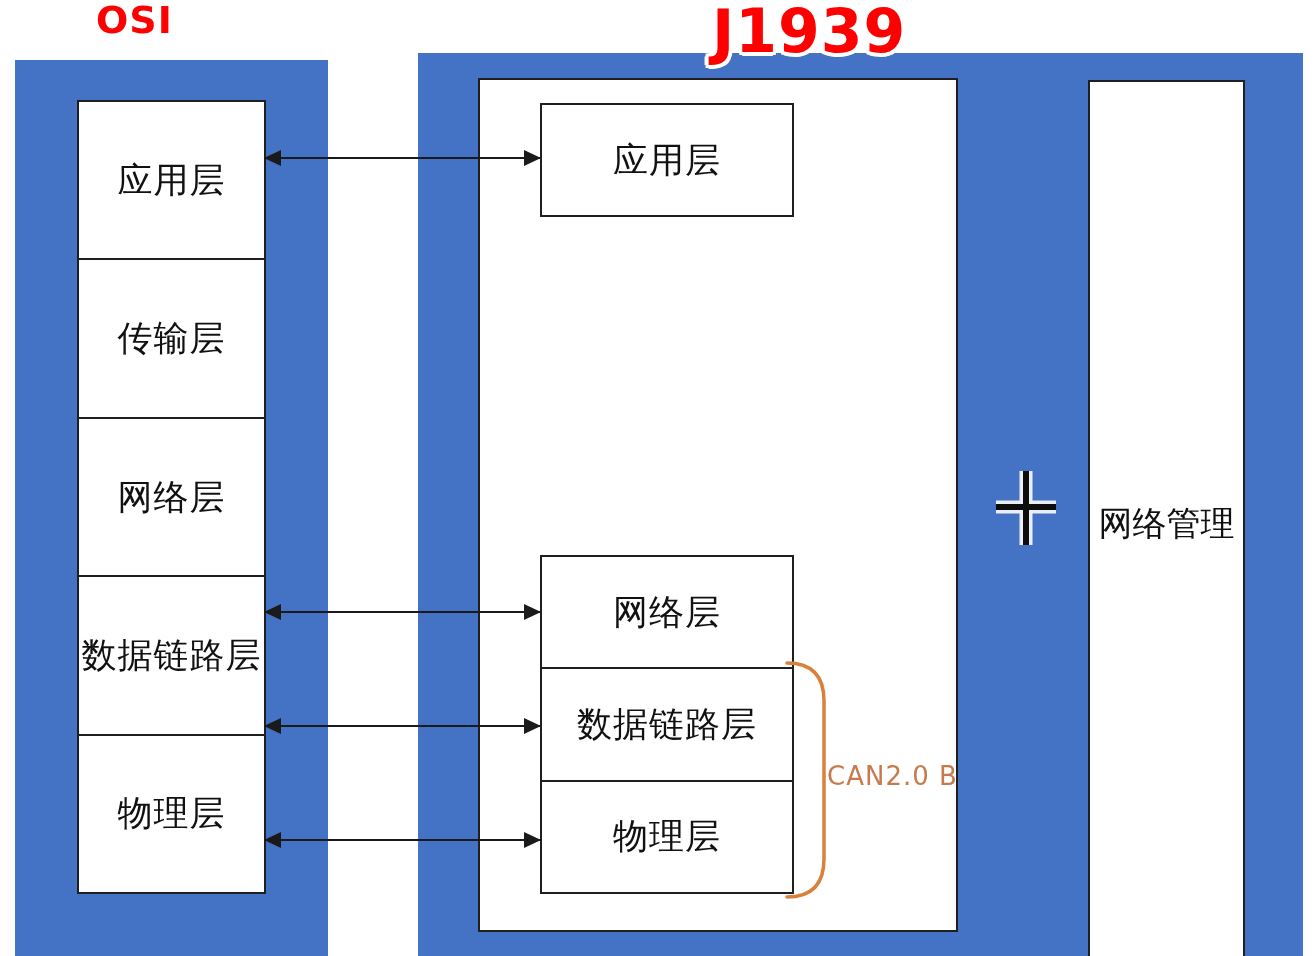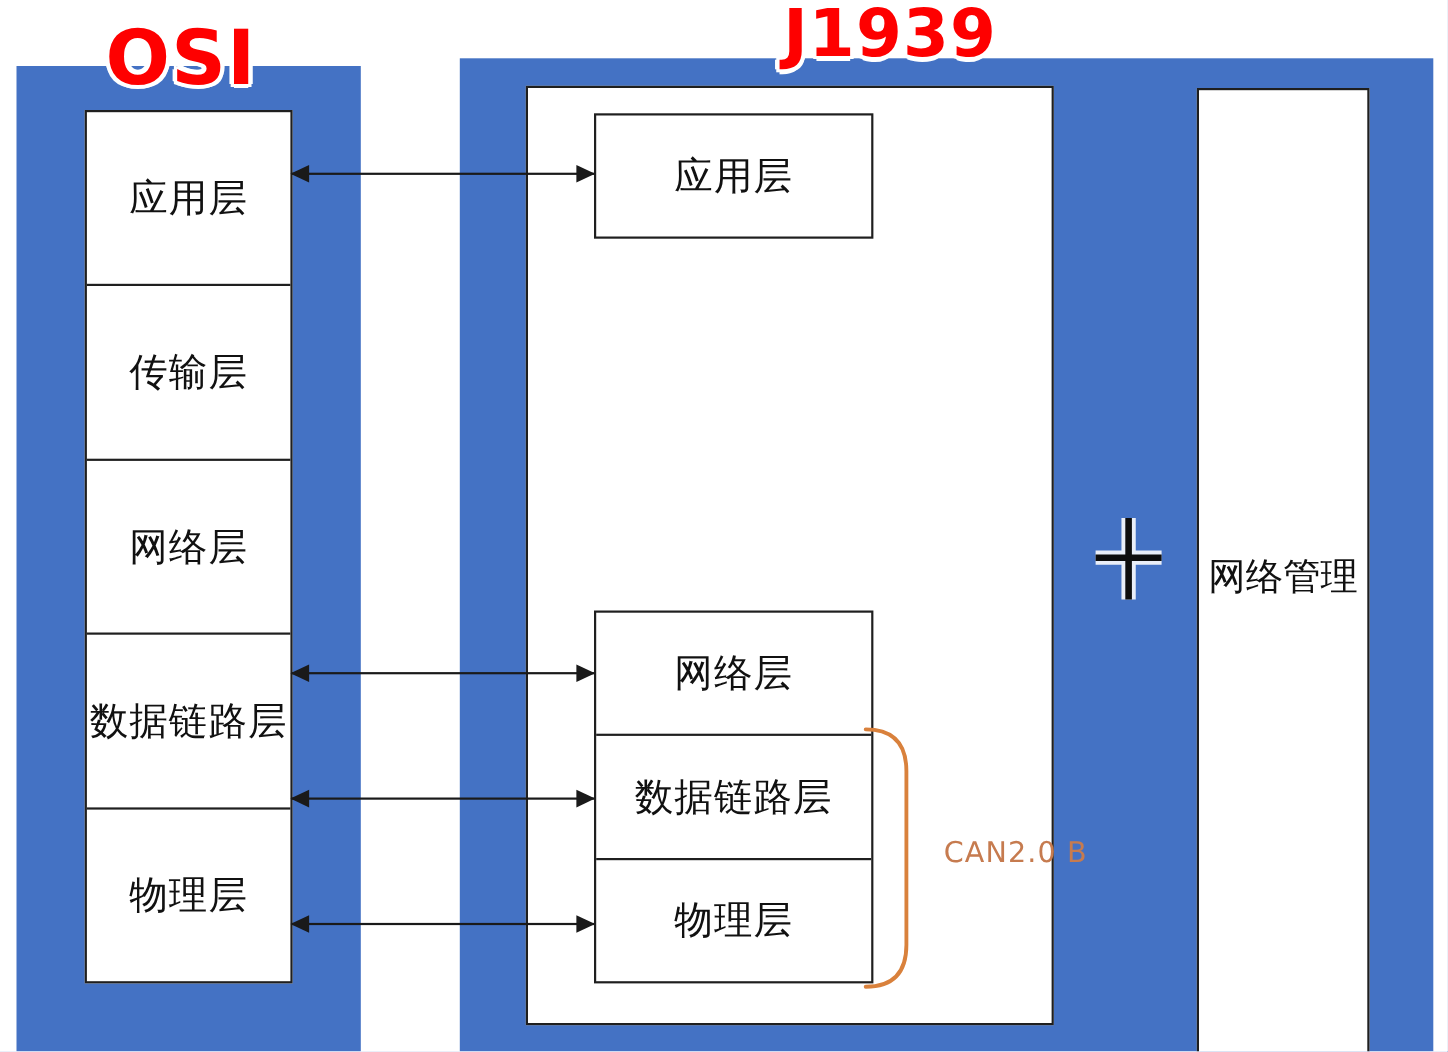--- a/index.html
+++ b/index.html
@@ -37,21 +37,21 @@
     font-size:34px; color:#111111; white-space:nowrap;
   }
 
   .big-title {
     position:absolute; z-index:6; color:#fe0000; font-weight:800;
     line-height:1.1; letter-spacing:1px;
     text-shadow:
       -3px -3px 0 #fff, 3px -3px 0 #fff, -3px 3px 0 #fff, 3px 3px 0 #fff,
       -4px 0 0 #fff, 4px 0 0 #fff, 0 -4px 0 #fff, 0 4px 0 #fff;
   }
-  #osi-title   { left:96px;  top:16px;  font-size:69px; }
+  #osi-title   { left:96px;  top:0;  font-size:38px; }
   #j1939-title { left:712px; top:-2px; font-size:60px; }
 
   .harrow {
     position:absolute; left:265px; width:275px; height:0;
     border-top:2px solid #1a1a1a; z-index:4;
   }
   .harrow::before {
     content:""; position:absolute; left:-1px; top:-9px;
     border:8px solid transparent; border-left:0;
     border-right:17px solid #1a1a1a;
@@ -62,21 +62,21 @@
     border-left:17px solid #1a1a1a;
   }
   #arrow-application { top:157px; }
   #arrow-network     { top:611px; }
   #arrow-datalink    { top:725px; }
   #arrow-physical    { top:839px; }
 
   #can-bracket { position:absolute; left:778px; top:655px; z-index:5; }
   #can-label {
     position:absolute; left:827px; top:761px; z-index:5;
-    font-size:26px; color:#c67b4f; letter-spacing:1px; white-space:nowrap;margin-left:31px;
+    font-size:26px; color:#c67b4f; letter-spacing:1px; white-space:nowrap;
   }
 
   #plus-icon { position:absolute; left:993px; top:466px; z-index:5; }
 </style>
 </head>
 <body>
 
 <div class="canvas">
 
   <div class="panel" id="osi-panel"></div>

